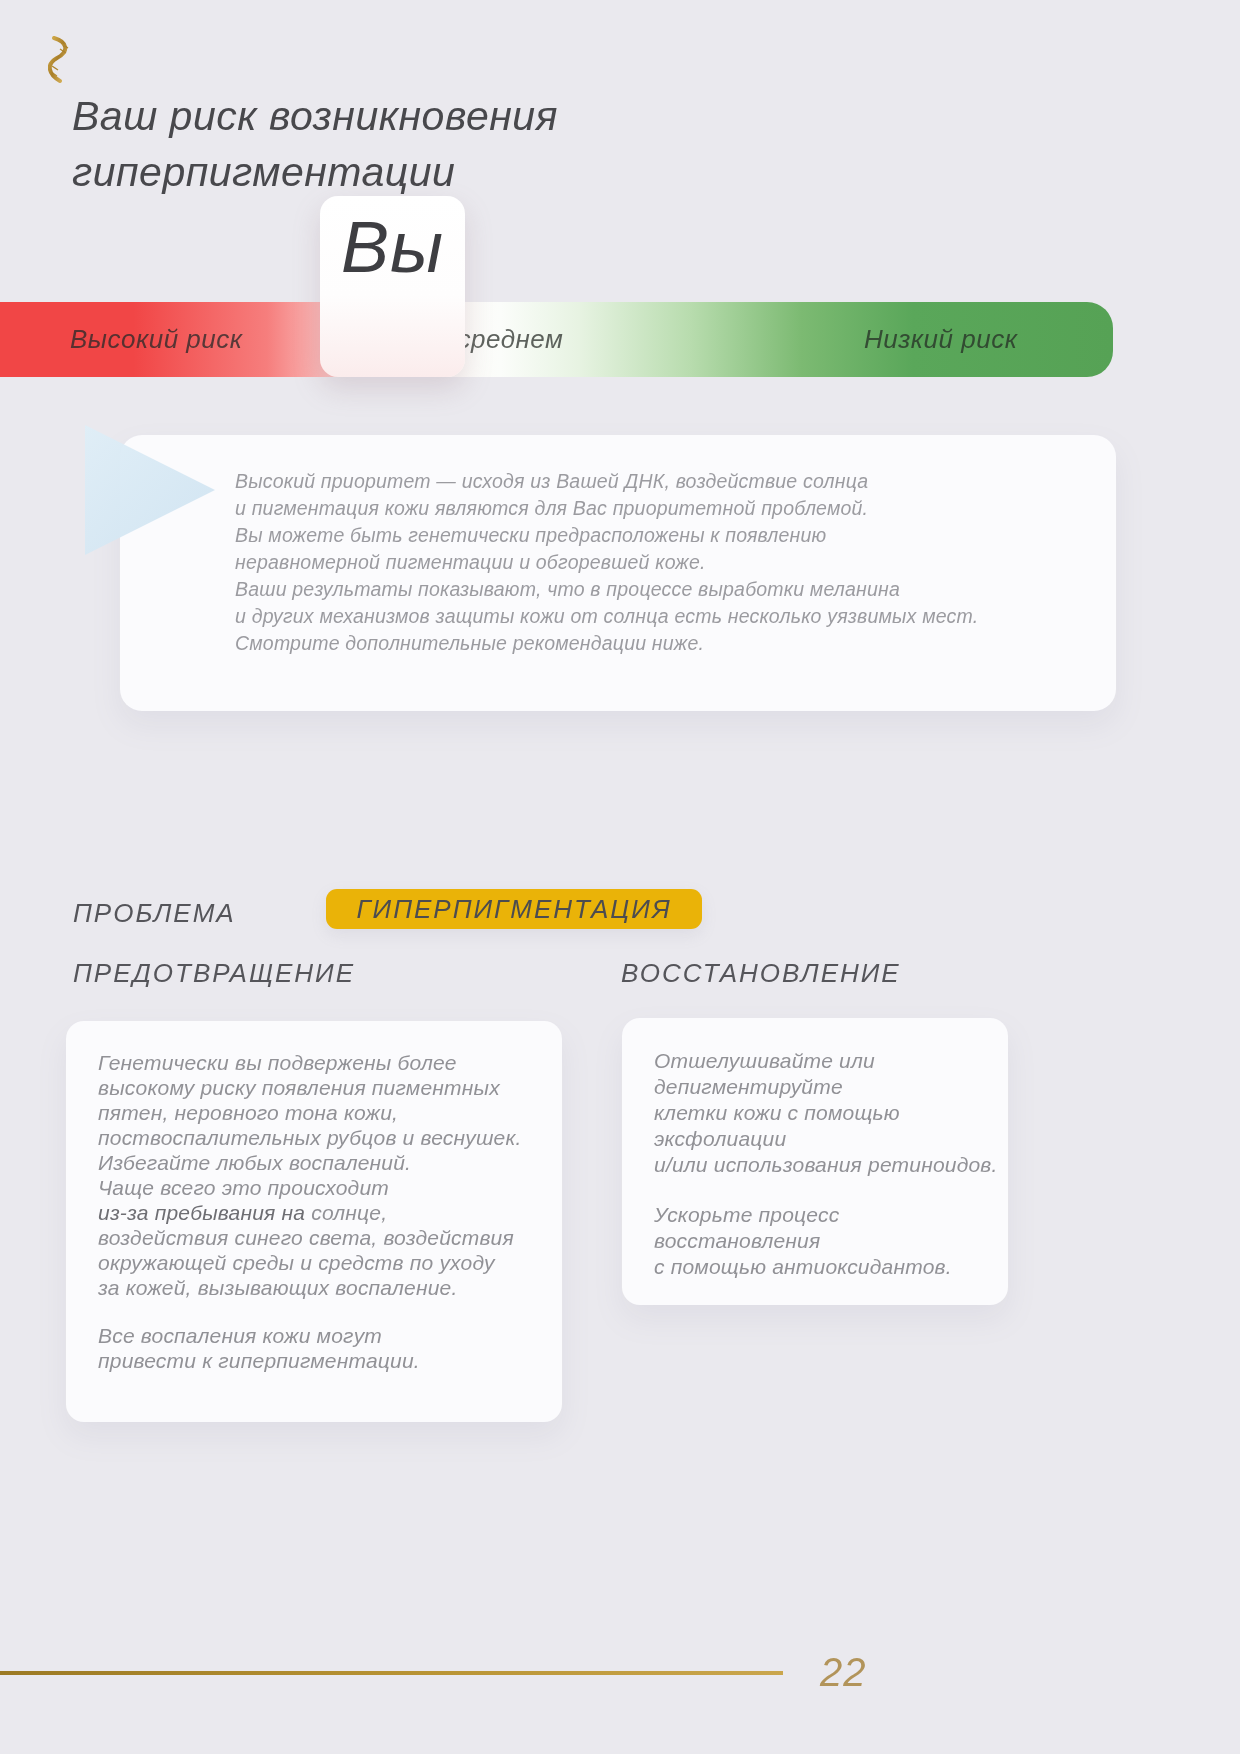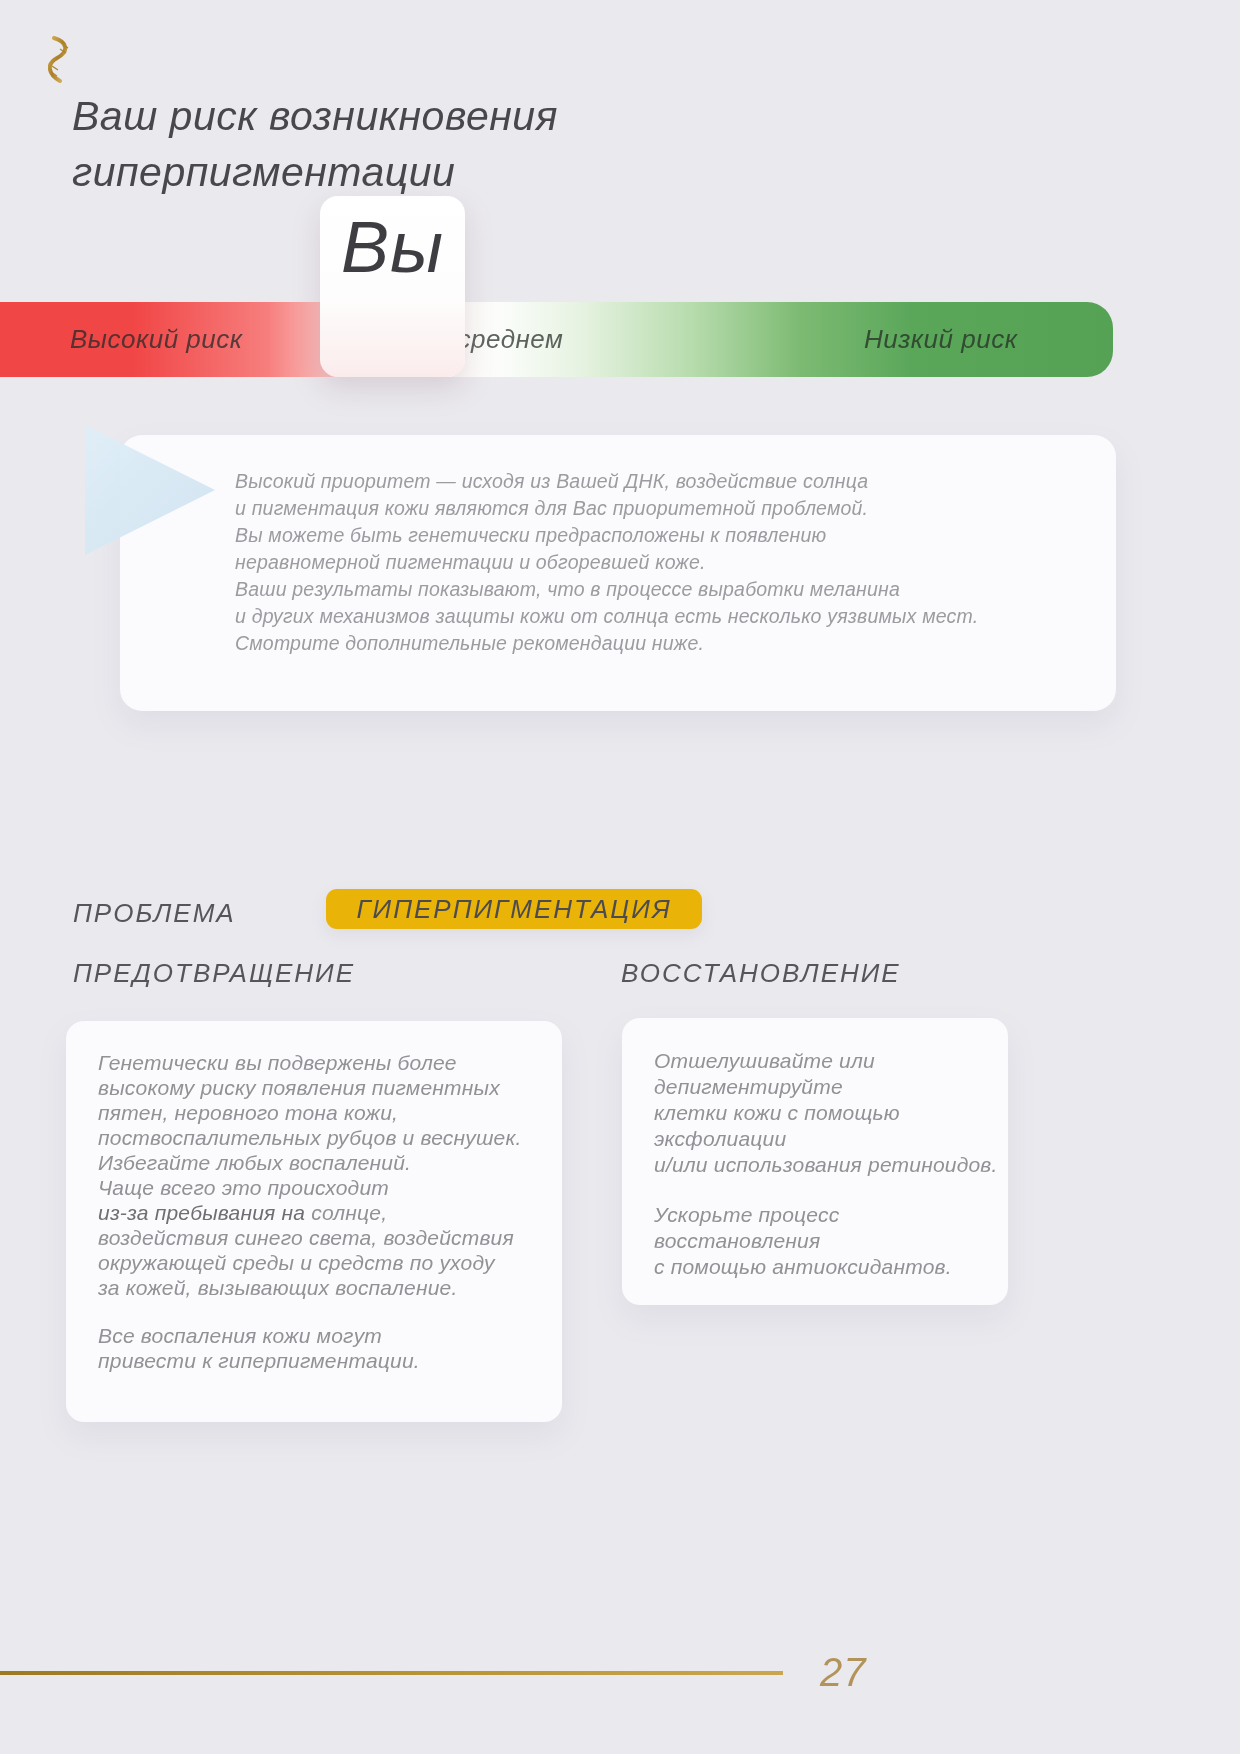--- a/index.html
+++ b/index.html
@@ -198,15 +198,15 @@
 
   <div class="body-card card-recovery">
     <p class="first">Отшелушивайте или депигментируйте
 клетки кожи с помощью эксфолиации
 и/или использования ретиноидов.</p>
     <p class="second">Ускорьте процесс восстановления
 с помощью антиоксидантов.</p>
   </div>
 
   <div class="footer-line"></div>
-  <div class="page-number">27</div>
+  <div class="page-number">22</div>
 
 </div>
 
 </body></html>

